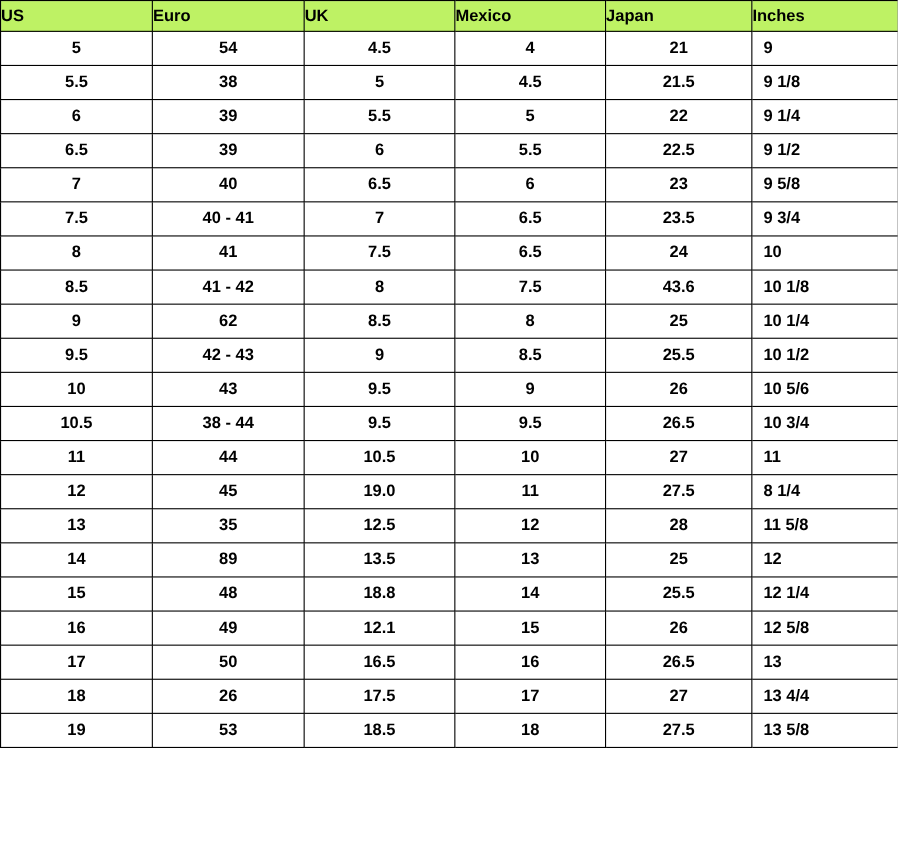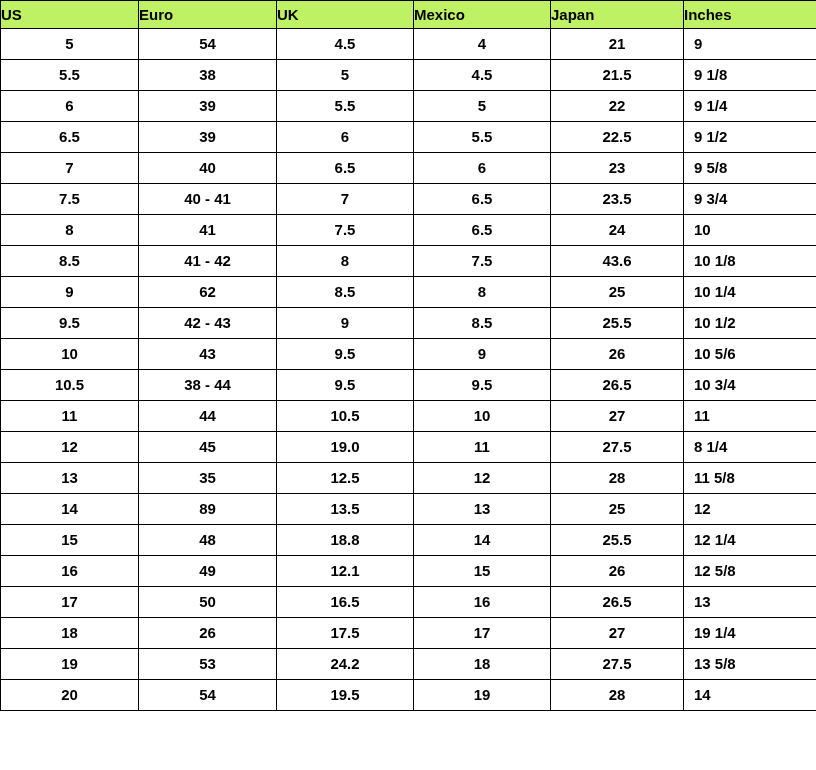--- a/index.html
+++ b/index.html
@@ -240,33 +240,25 @@
           <td>16</td>
           <td>26.5</td>
           <td class="left-col">13</td>
         </tr>
         <tr>
           <td>18</td>
           <td>26</td>
           <td>17.5</td>
           <td>17</td>
           <td>27</td>
-          <td class="left-col">19 1/4</td>
+          <td class="left-col">13 4/4</td>
         </tr>
         <tr>
           <td>19</td>
           <td>53</td>
-          <td>24.2</td>
+          <td>18.5</td>
           <td>18</td>
           <td>27.5</td>
           <td class="left-col">13 5/8</td>
-        </tr>
-        <tr>
-          <td>20</td>
-          <td>54</td>
-          <td>19.5</td>
-          <td>19</td>
-          <td>28</td>
-          <td class="left-col">14</td>
         </tr>
       </tbody>
   </table>
 </div>
 
 </body></html>

